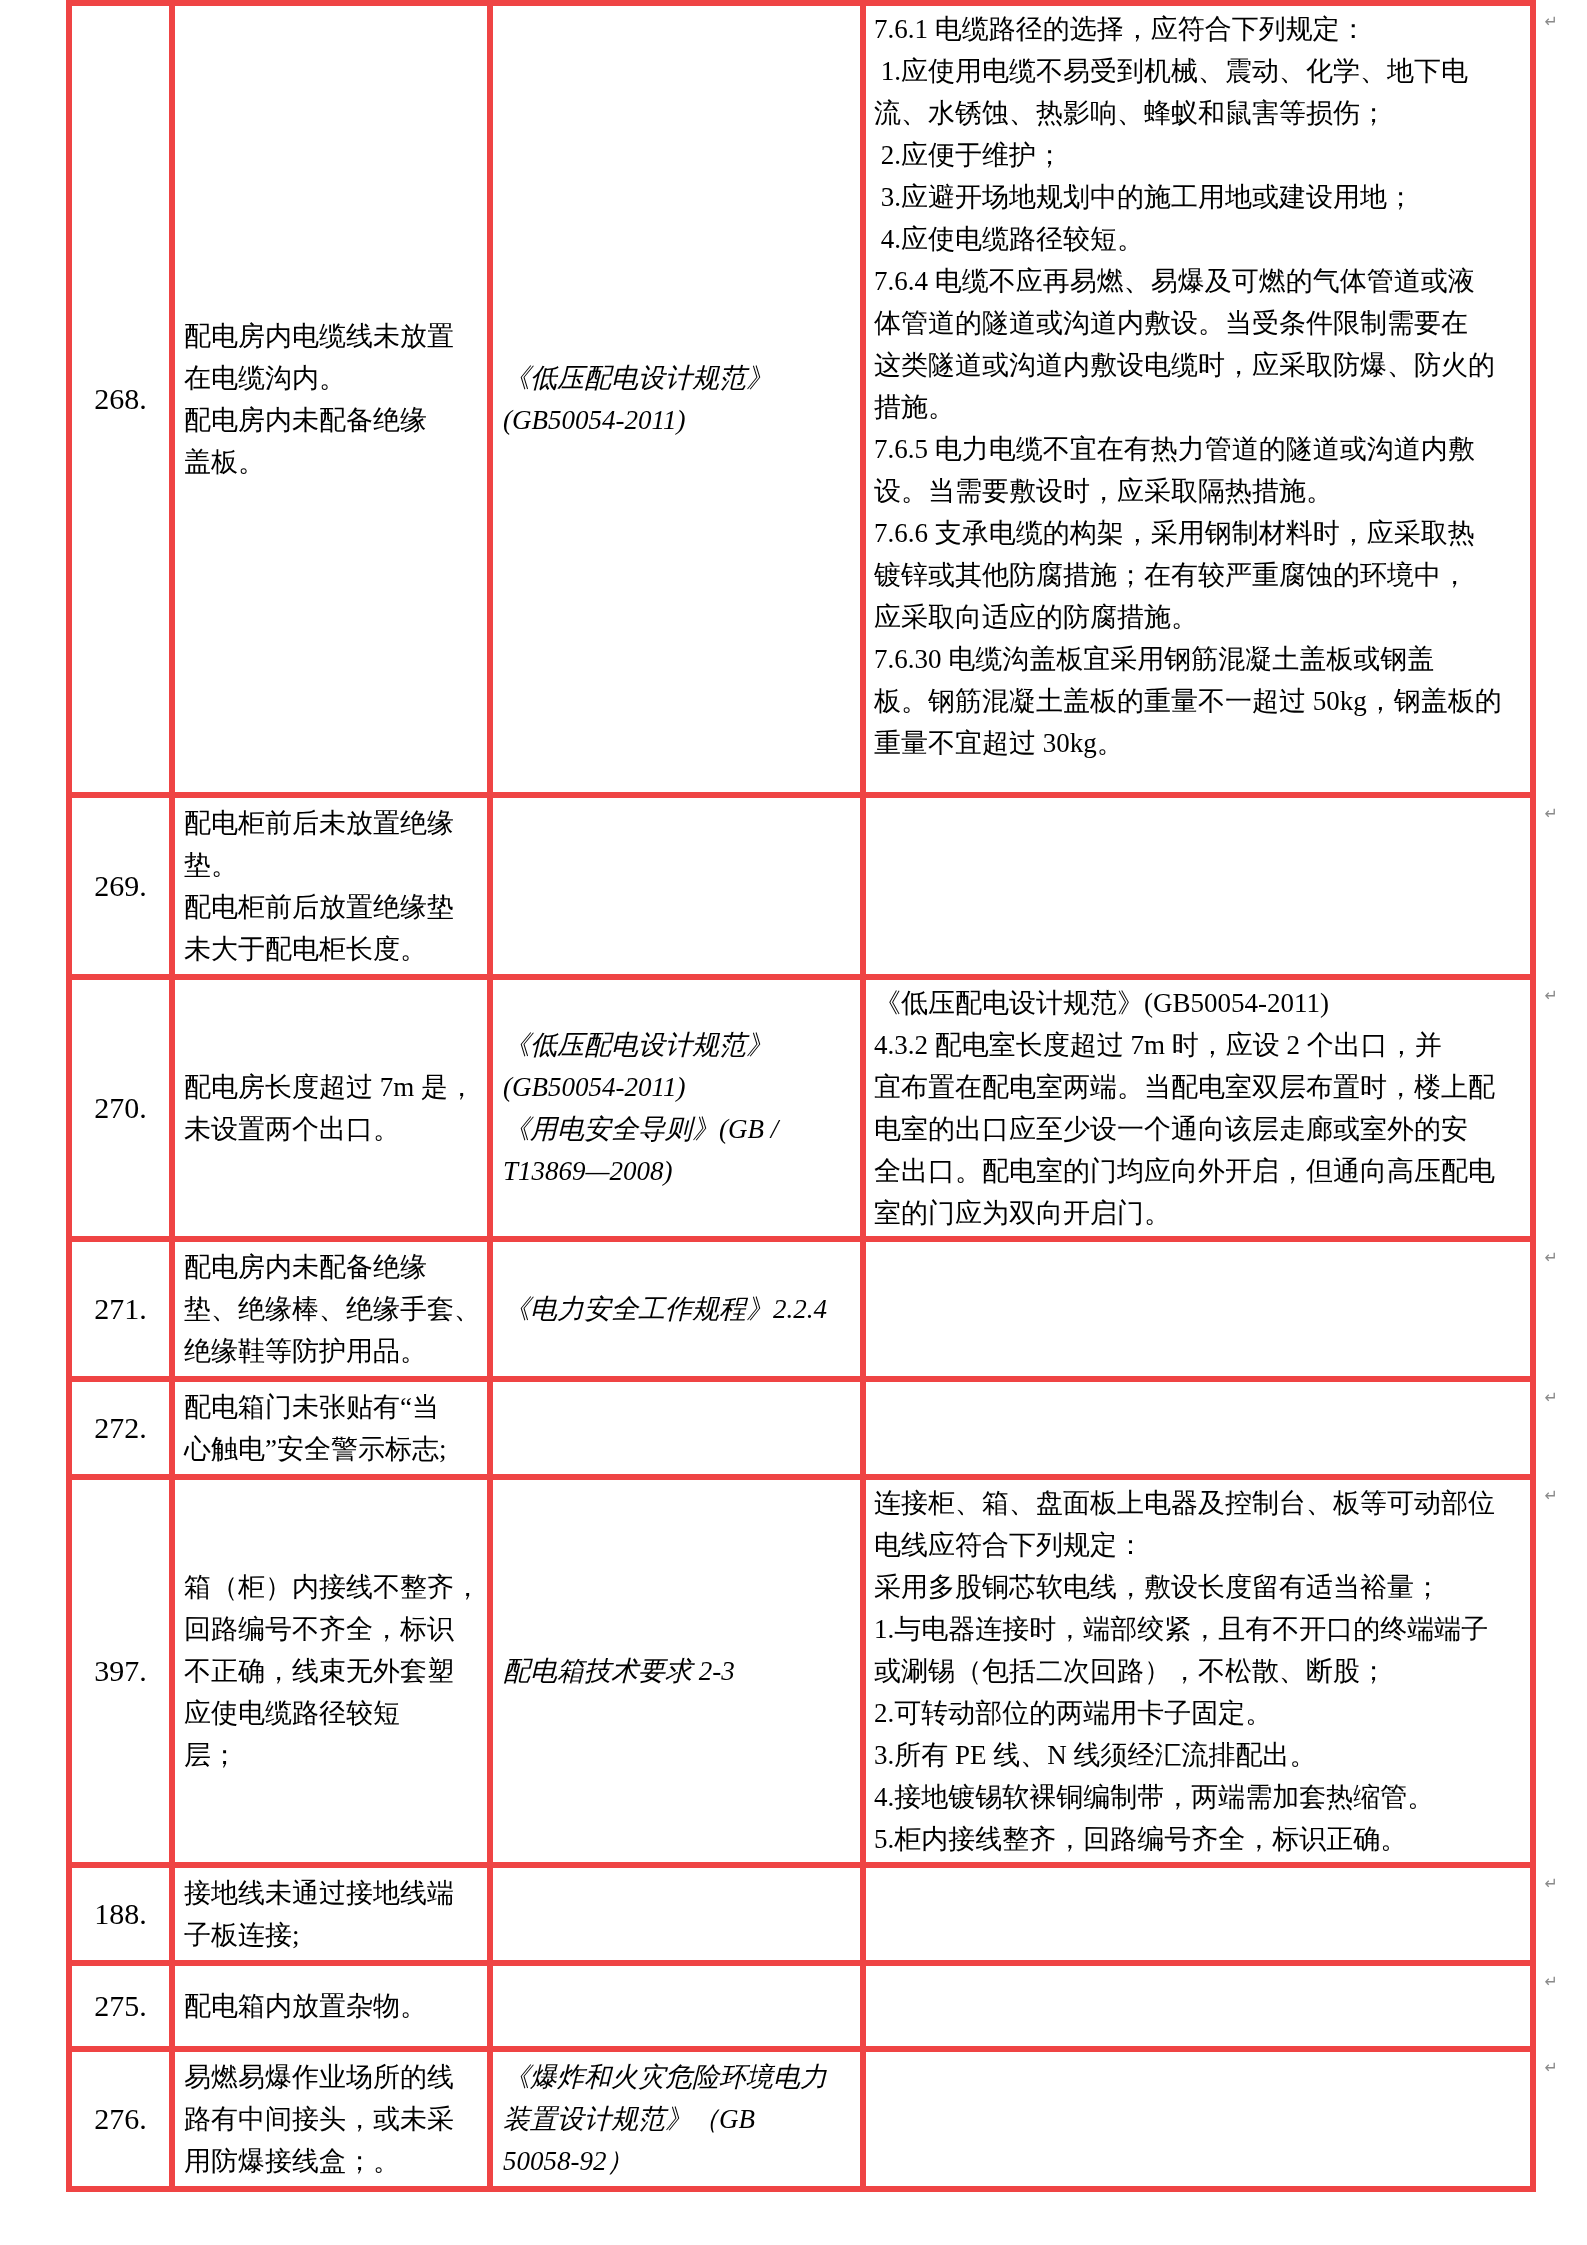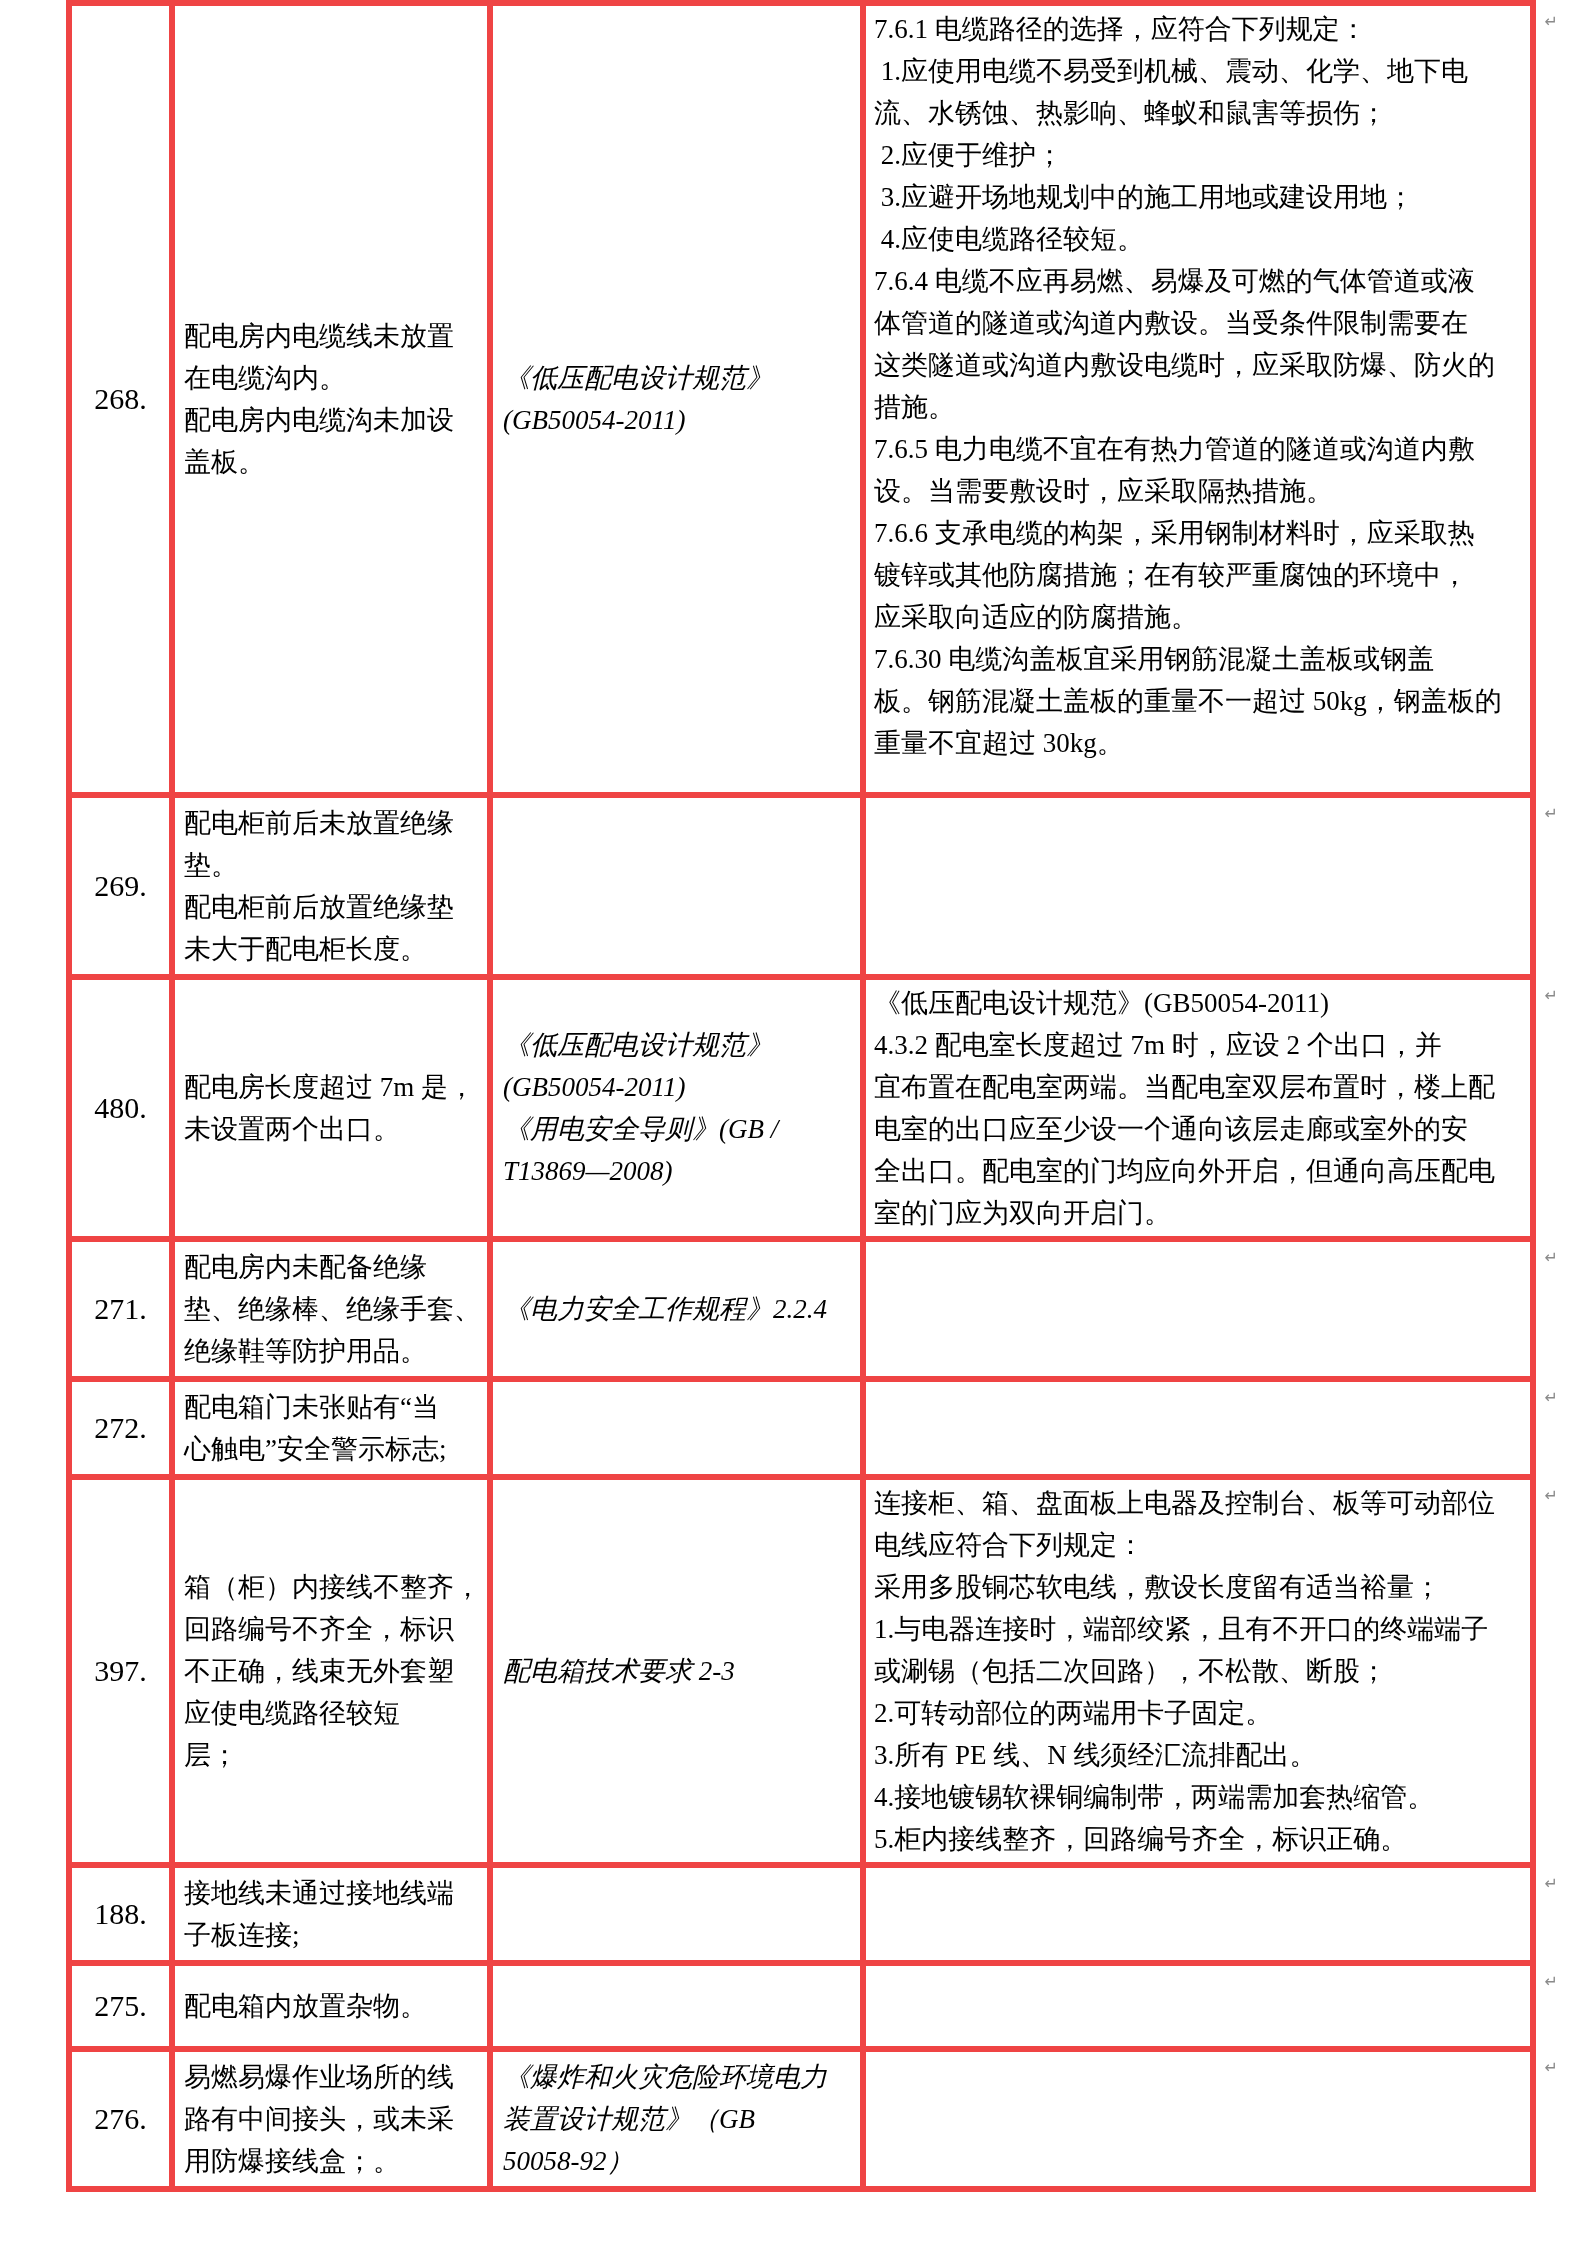--- a/index.html
+++ b/index.html
@@ -80,21 +80,21 @@
       <col class="c-reg">
     </colgroup>
     <tbody id="table-body">
         <tr style="height: 792px;">
           <td class="num">
             <span class="cell-text">268.</span>
           </td>
           <td class="problem">
             <span class="cell-text">配电房内电缆线未放置
 在电缆沟内。
-配电房内电缆沟未加设
+配电房内未配备绝缘
 盖板。</span>
           </td>
           <td class="basis">
             <span class="cell-text">《低压配电设计规范》
 (GB50054-2011)</span>
           </td>
           <td class="reg">
             <span class="cell-text">7.6.1 电缆路径的选择，应符合下列规定：
  1.应使用电缆不易受到机械、震动、化学、地下电
 流、水锈蚀、热影响、蜂蚁和鼠害等损伤；
@@ -129,21 +129,21 @@
           <td class="basis">
             <span class="cell-text"></span>
           </td>
           <td class="reg">
             <span class="cell-text"></span>
             <span class="row-mark">↵</span>
           </td>
         </tr>
         <tr style="height: 255px;">
           <td class="num">
-            <span class="cell-text">480.</span>
+            <span class="cell-text">270.</span>
           </td>
           <td class="problem">
             <span class="cell-text">配电房长度超过 7m 是，
 未设置两个出口。</span>
           </td>
           <td class="basis">
             <span class="cell-text">《低压配电设计规范》
 (GB50054-2011)
 《用电安全导则》(GB /
 T13869—2008)</span>

